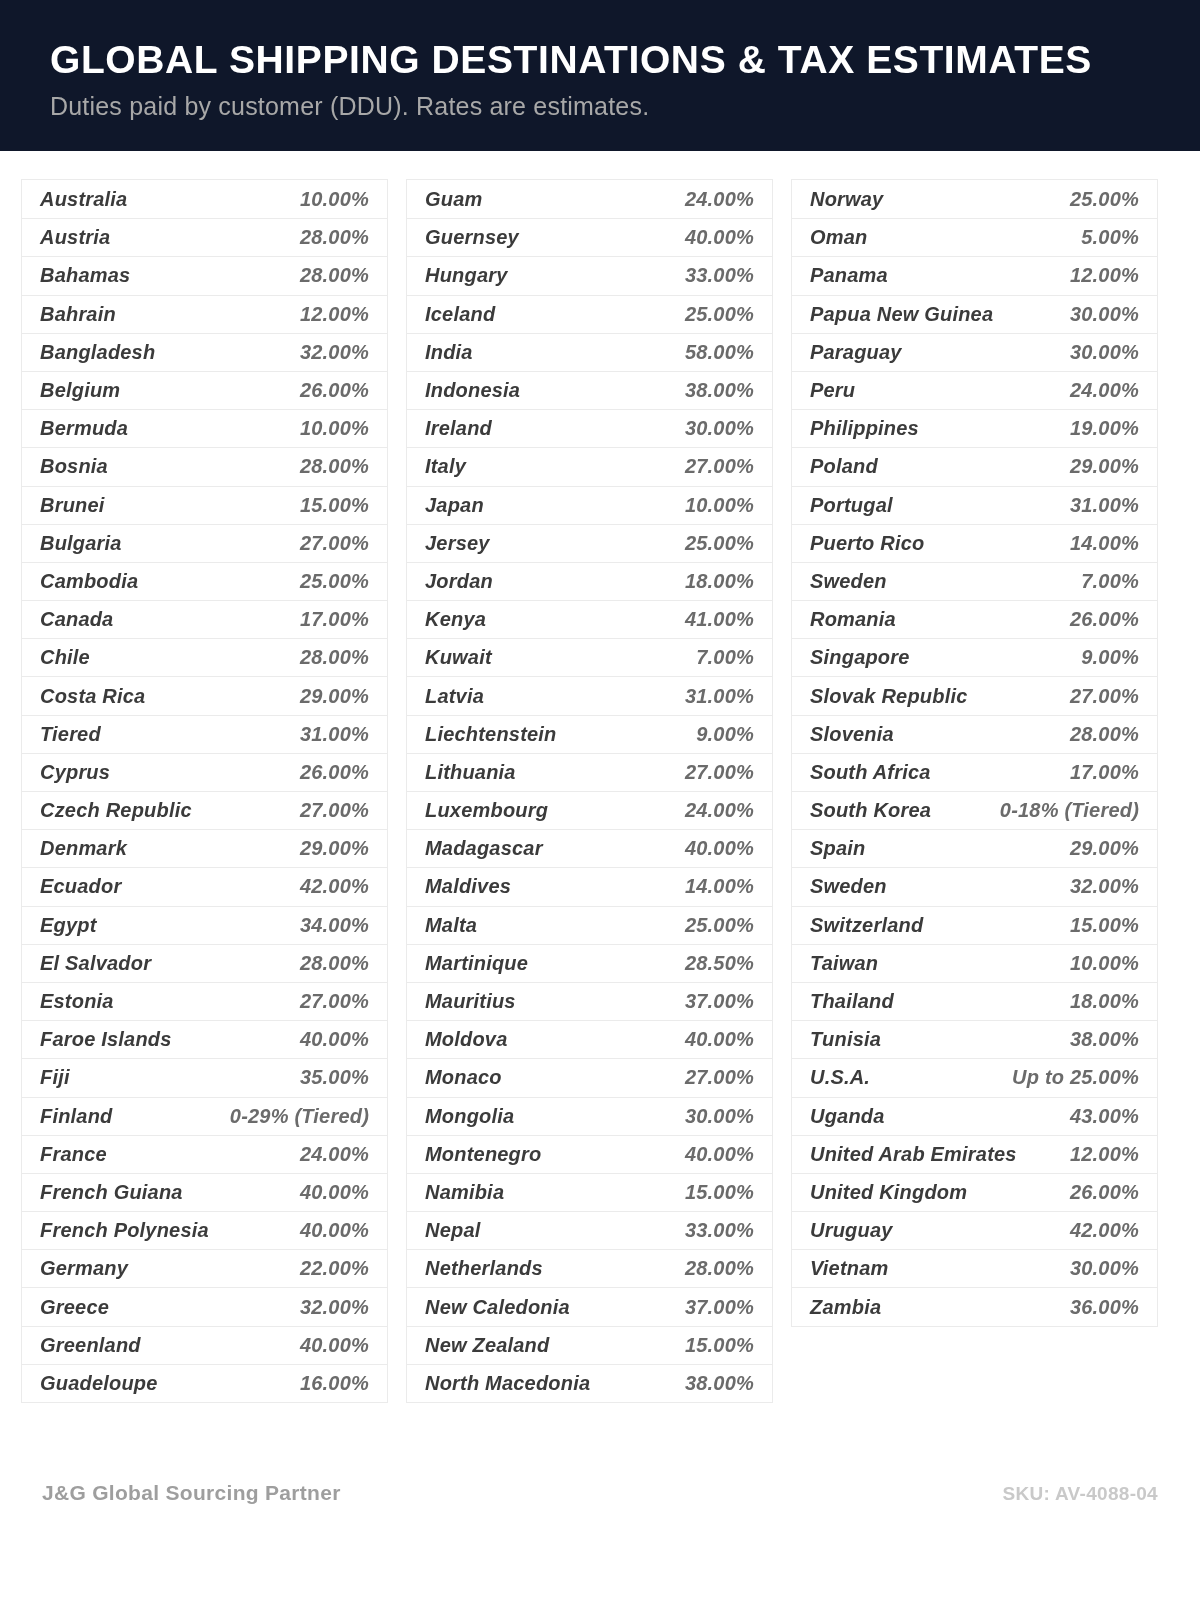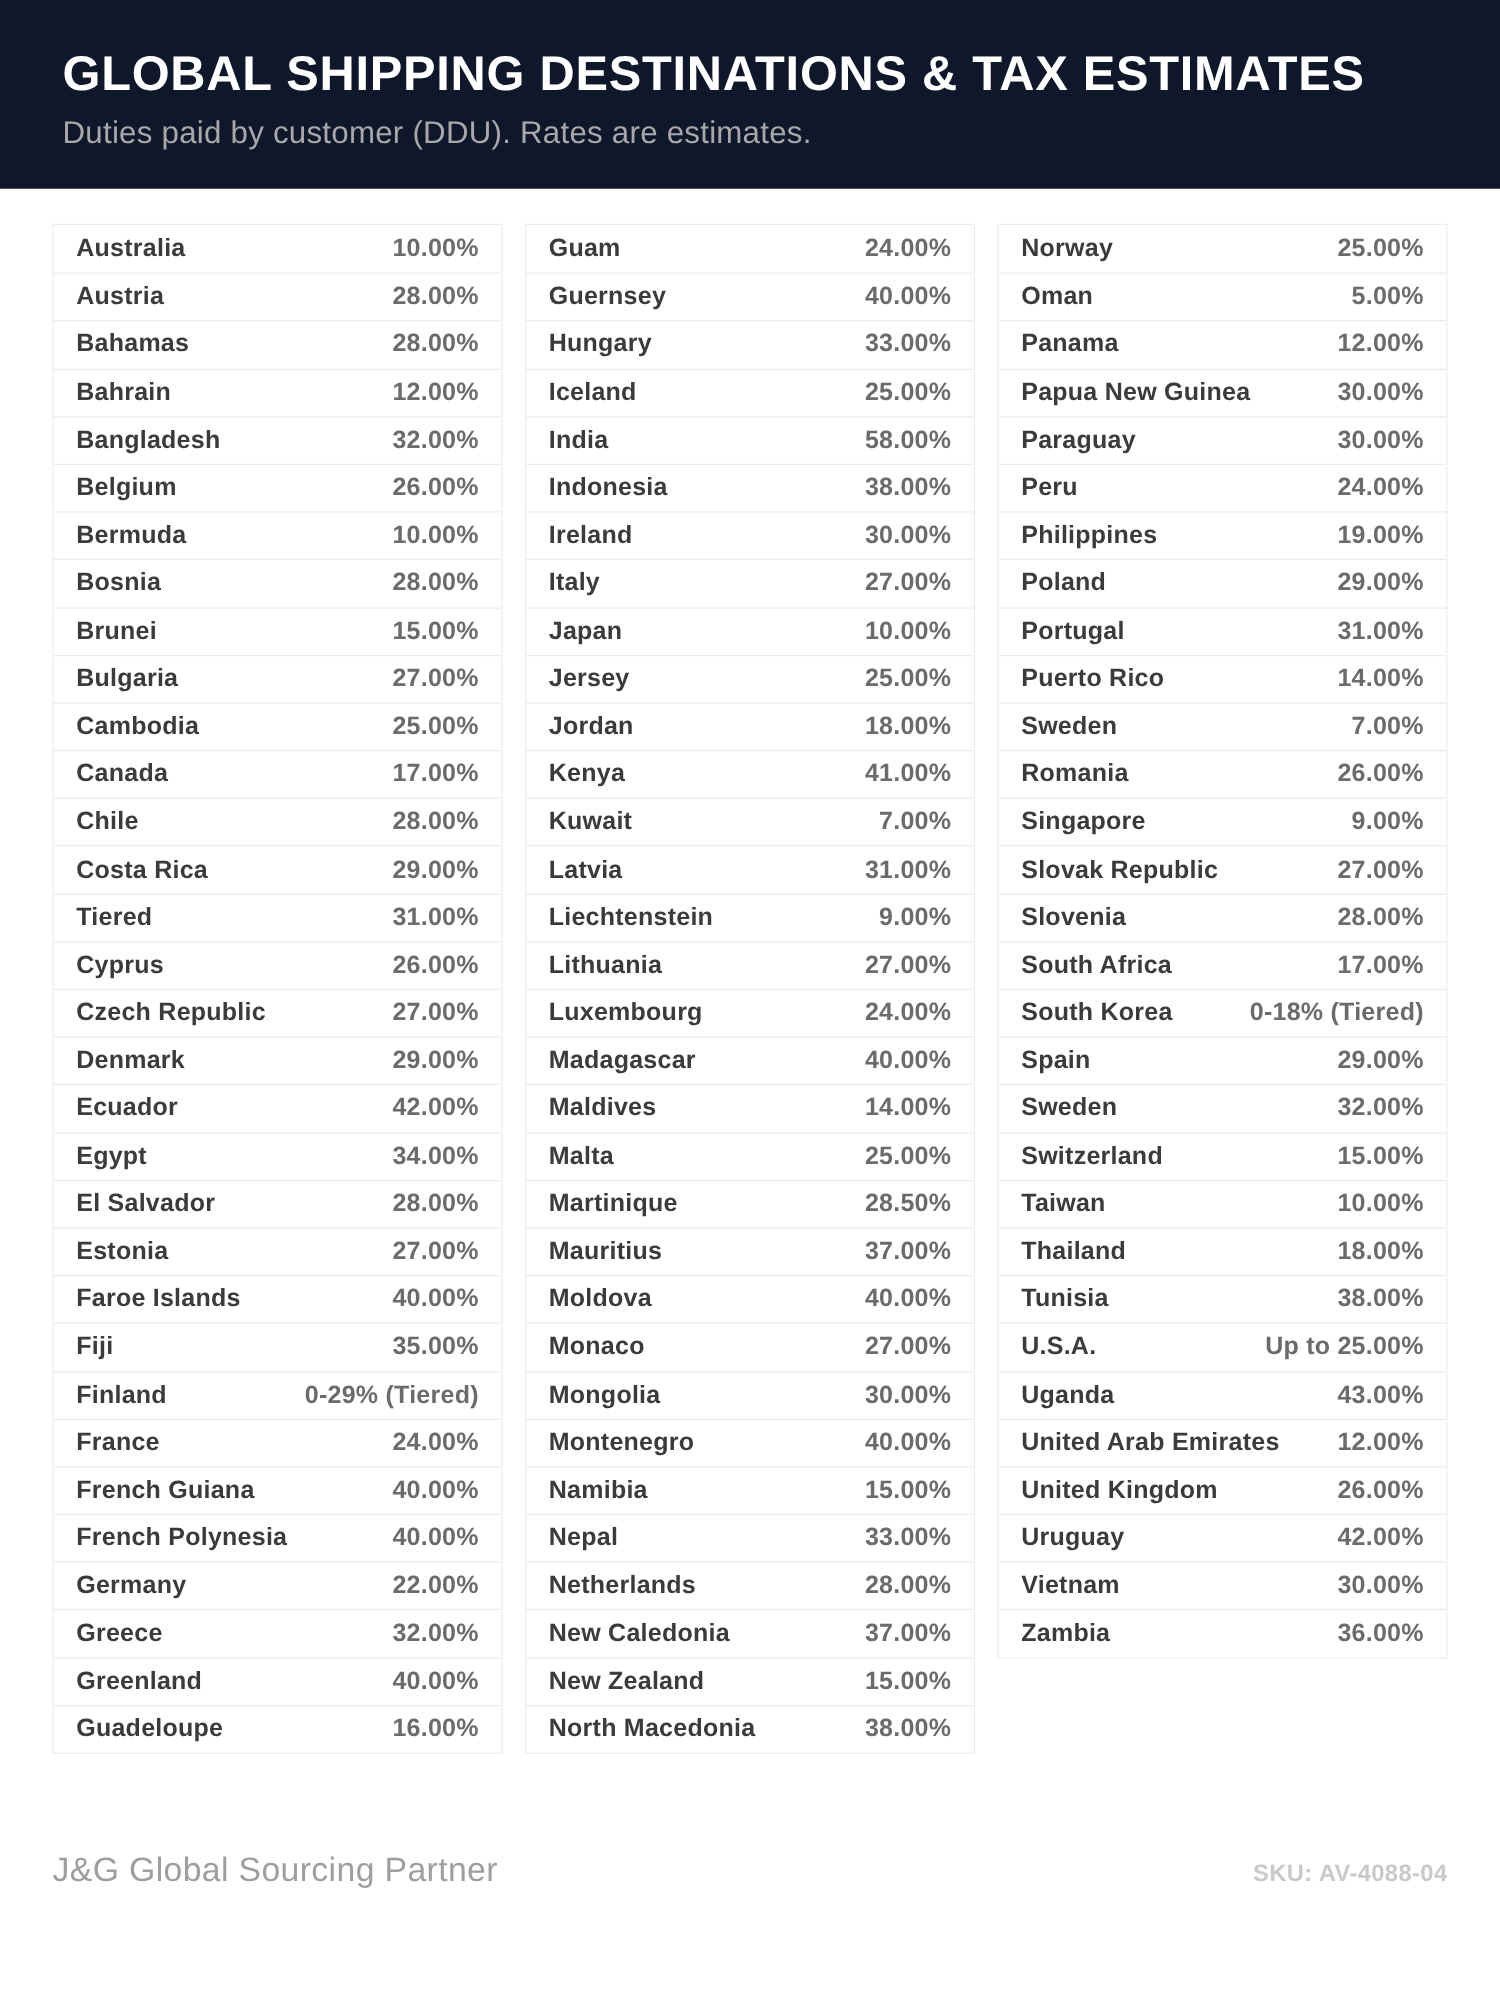--- a/index.html
+++ b/index.html
@@ -32,22 +32,23 @@
     font-size: 25px;
     font-weight: 400;
     letter-spacing: 0.2px;
   }
 
   
   .table-grid {
     display: grid;
     grid-template-columns: repeat(3, 1fr);
     column-gap: 18px;
-    margin: 28px 42px 0 42px;
+    margin: 28px 42px 0 21px;
     align-items: start;
+    font-style: italic;
   }
   .col {
     border: 1px solid #ebebeb;
     background: #ffffff;
   }
   .row {
     height: 38.2px;
     display: flex;
     justify-content: space-between;
     align-items: center;
@@ -73,22 +74,22 @@
 
   
   .footer {
     margin: 78px 42px 0 42px;
     display: flex;
     justify-content: space-between;
     align-items: baseline;
   }
   .brand {
     color: #9e9e9e;
-    font-size: 27px;
-    font-weight: 400;
+    font-size: 21px;
+    font-weight: 700;
     letter-spacing: 0.3px;
   }
   .sku {
     color: #c9c9c9;
     font-size: 19px;
     font-weight: 700;
     letter-spacing: 0.3px;
   }
 </style>
 </head>

